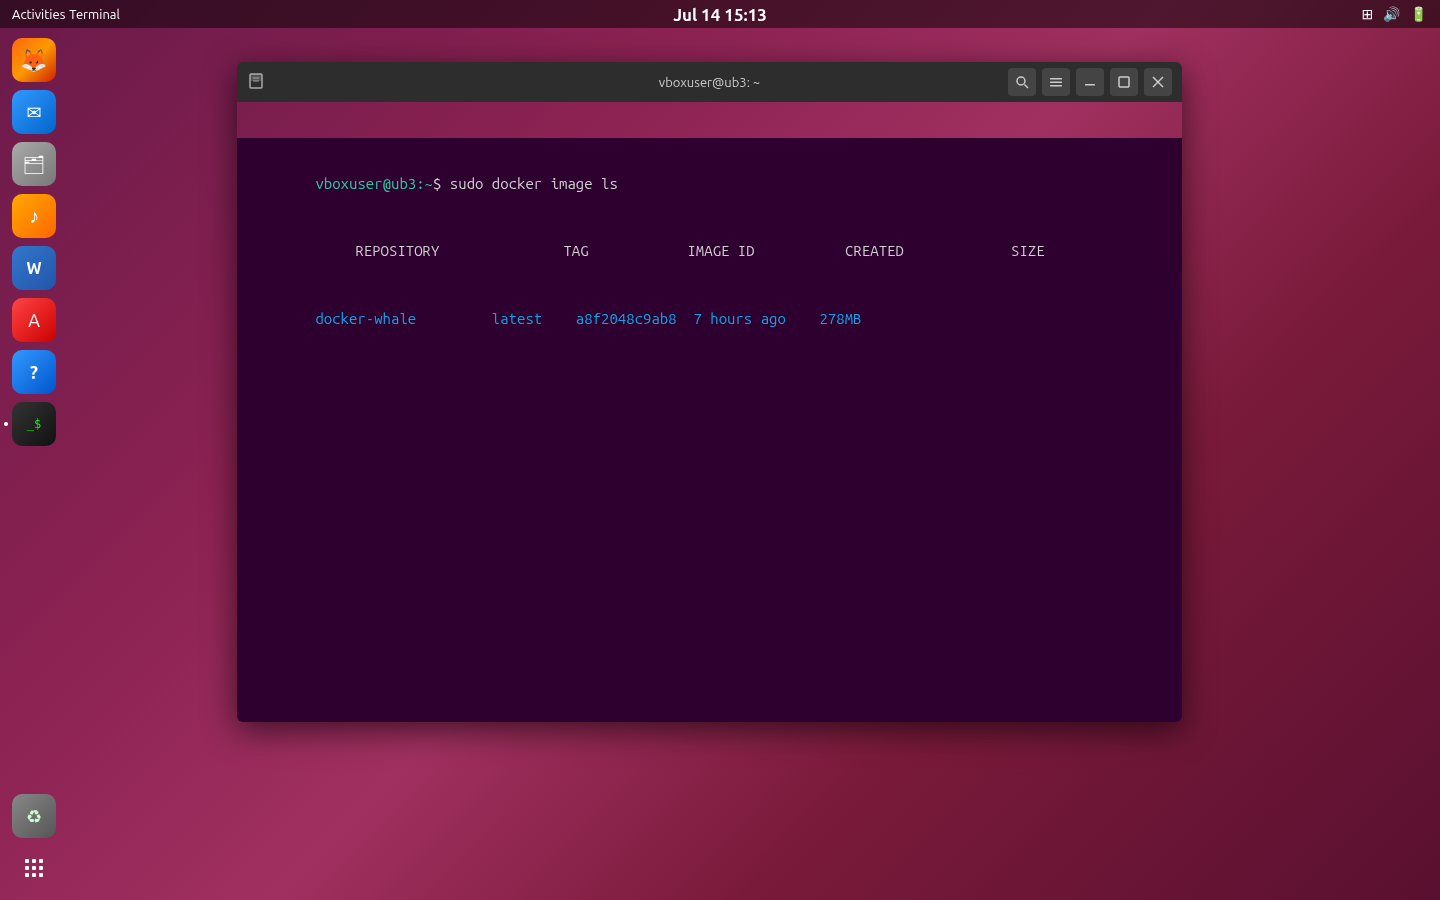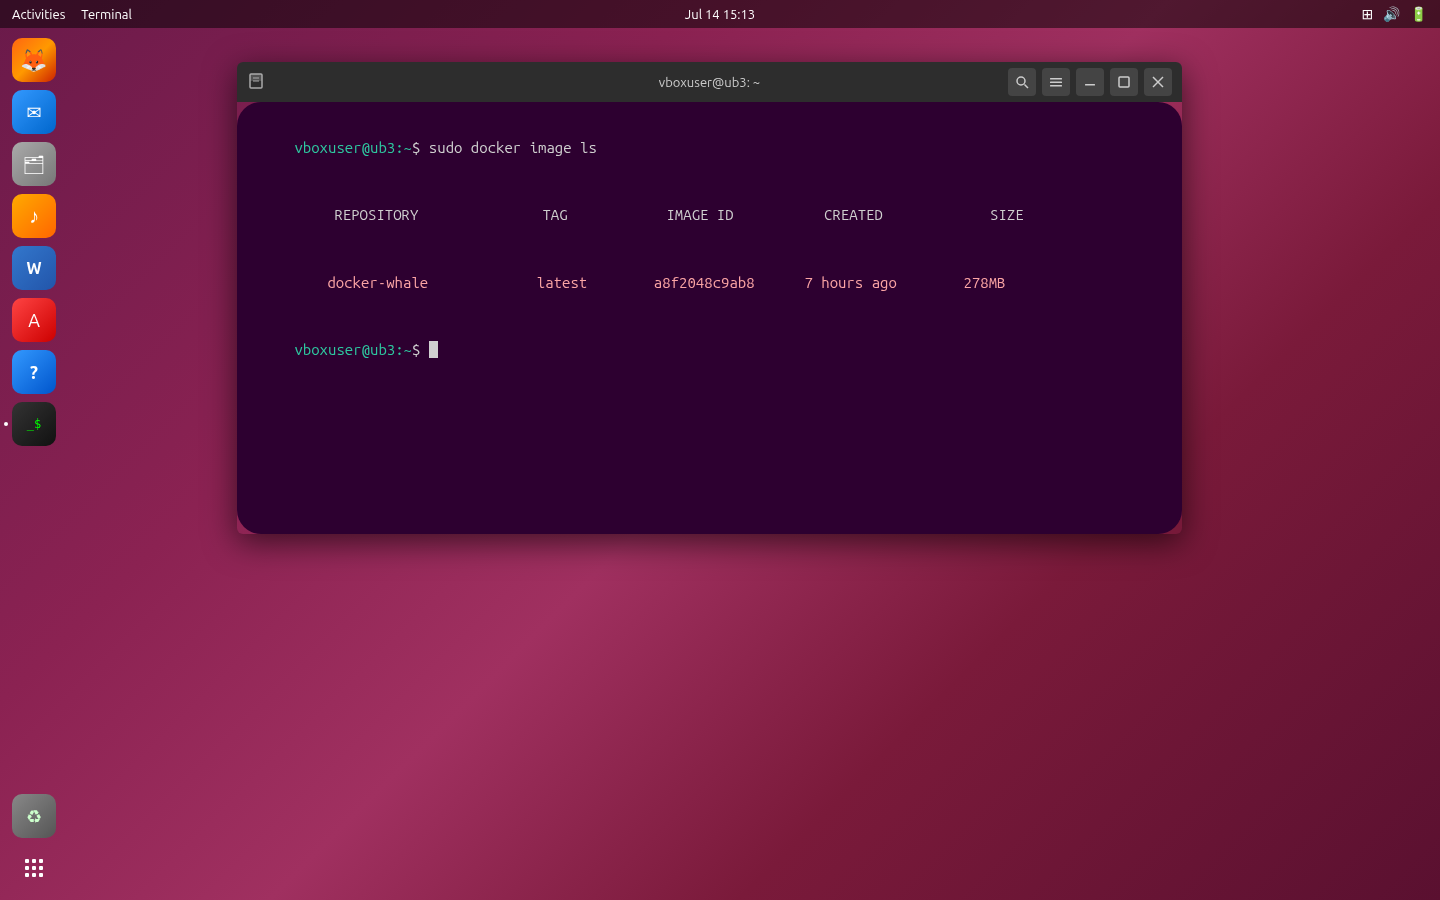--- a/index.html
+++ b/index.html
@@ -26,29 +26,30 @@
       justify-content: space-between;
       padding: 0 12px;
       color: #fff;
       font-size: 13px;
       z-index: 100;
     }
 
     .top-bar-left {
       display: flex;
       align-items: flex-start;
-      gap: 16px;
+      gap: 4px;
     }
 
     .top-bar-center {
       position: absolute;
       left: 50%;
       transform: translateX(-50%);
-      font-size: 13px;
+      font-size: 17px;
       color: #fff;
+      font-weight: bold;
     }
 
     .top-bar-right {
       display: flex;
       align-items: center;
       gap: 10px;
       margin-left: auto;
     }
 
     
@@ -110,26 +111,27 @@
       cursor: pointer;
       margin-bottom: 10px;
     }
 
     
     .terminal-window {
       position: absolute;
       top: 62px;
       left: 237px;
       width: 945px;
-      height: 472px;
+      height: 660px;
       border-radius: 6px;
       overflow: hidden;
       box-shadow: 0 8px 32px rgba(0,0,0,0.6);
       display: flex;
       flex-direction: column;
+      gap: 36px;
     }
 
     .terminal-titlebar {
       background: #2d2d2d;
       height: 40px;
       display: flex;
       align-items: center;
       padding: 0 10px;
       flex-shrink: 0;
       position: relative;
@@ -172,26 +174,25 @@
       align-items: center;
       justify-content: center;
       color: #ccc;
       font-size: 14px;
     }
 
     
     .terminal-content {
       background: #2d0030;
       flex: 1;
-      padding: 12px 7px;
+      padding: 12px 28px;
       font-family: 'Ubuntu Mono', 'Courier New', monospace;
       font-size: 15px;
       color: #d0d0d0;
       overflow-y: auto;
-      border-radius: 24px;
     }
 
     .terminal-line {
       white-space: pre;
       line-height: 1.5;
     }
 
     .prompt-user {
       color: #2ec8a0;
     }
@@ -207,22 +208,21 @@
     .cmd-text {
       color: #d0d0d0;
     }
 
     .table-header {
       color: #d0d0d0;
       margin-left: 40px;
     }
 
     .table-data {
-      color: #fca5a5;
-      margin-left: 33px;
+      color: #0ea5e9;
     }
 
     .cursor {
       display: inline-block;
       width: 9px;
       height: 17px;
       background: #d0d0d0;
       vertical-align: text-bottom;
     }
 
@@ -329,17 +329,14 @@
     <div class="terminal-line">
       <span class="table-header">REPOSITORY          </span><span class="table-header">TAG       </span><span class="table-header">IMAGE ID      </span><span class="table-header">CREATED        </span><span class="table-header">SIZE</span>
     </div>
 
     <div class="terminal-line">
       <span class="table-data">docker-whale         </span><span class="table-data">latest    </span><span class="table-data">a8f2048c9ab8  </span><span class="table-data">7 hours ago    </span><span class="table-data">278MB</span>
     </div>
 
 
 
-    <div class="terminal-line">
-      <span class="prompt-user">vboxuser@ub3</span><span class="prompt-path">:~</span><span class="prompt-dollar">$ </span><span class="cursor"></span>
-    </div>
   </div>
 </div>
 
 </body></html>

